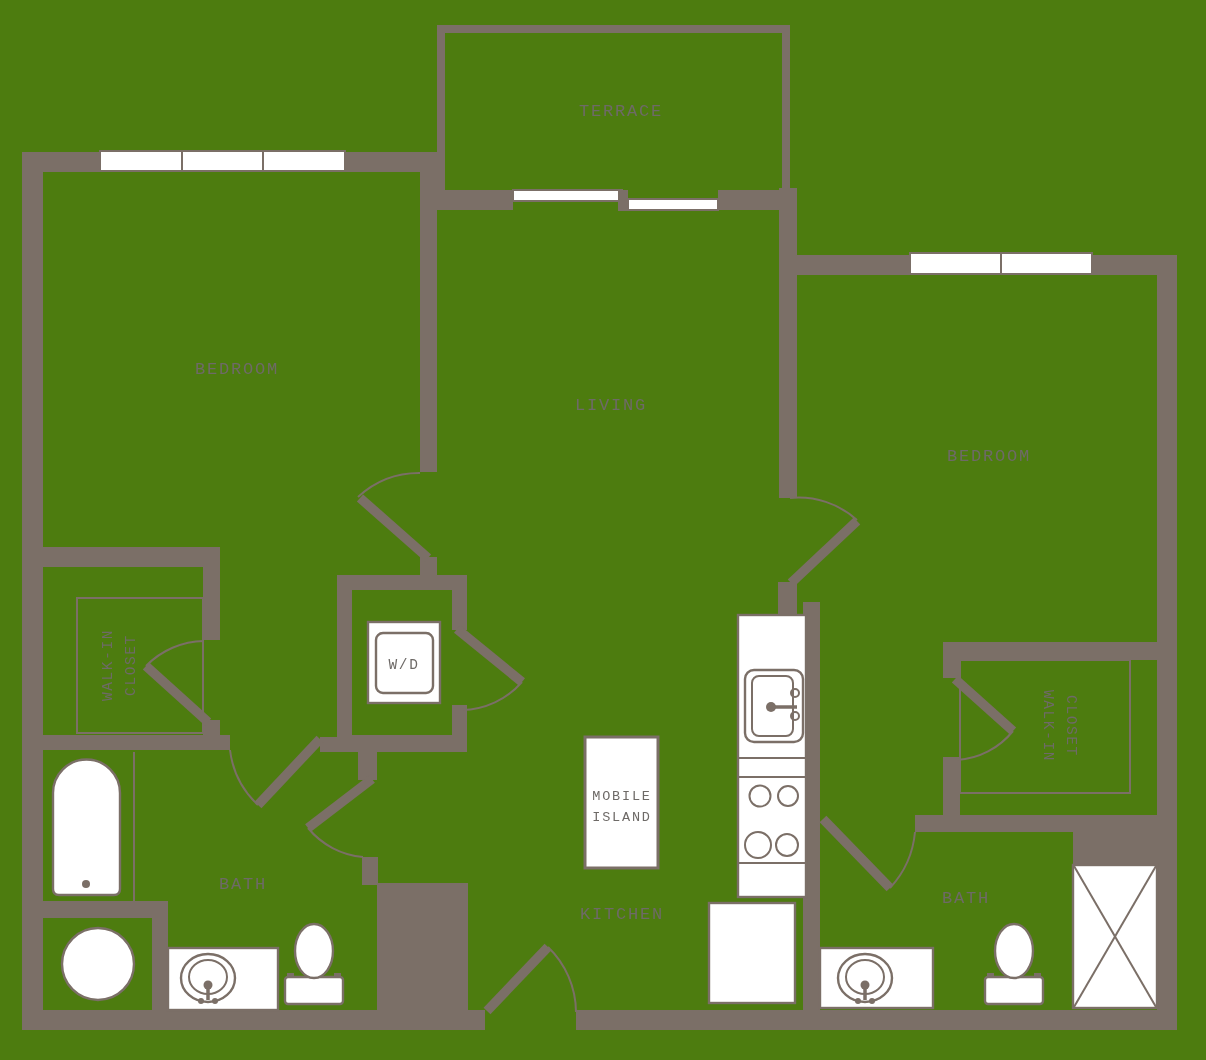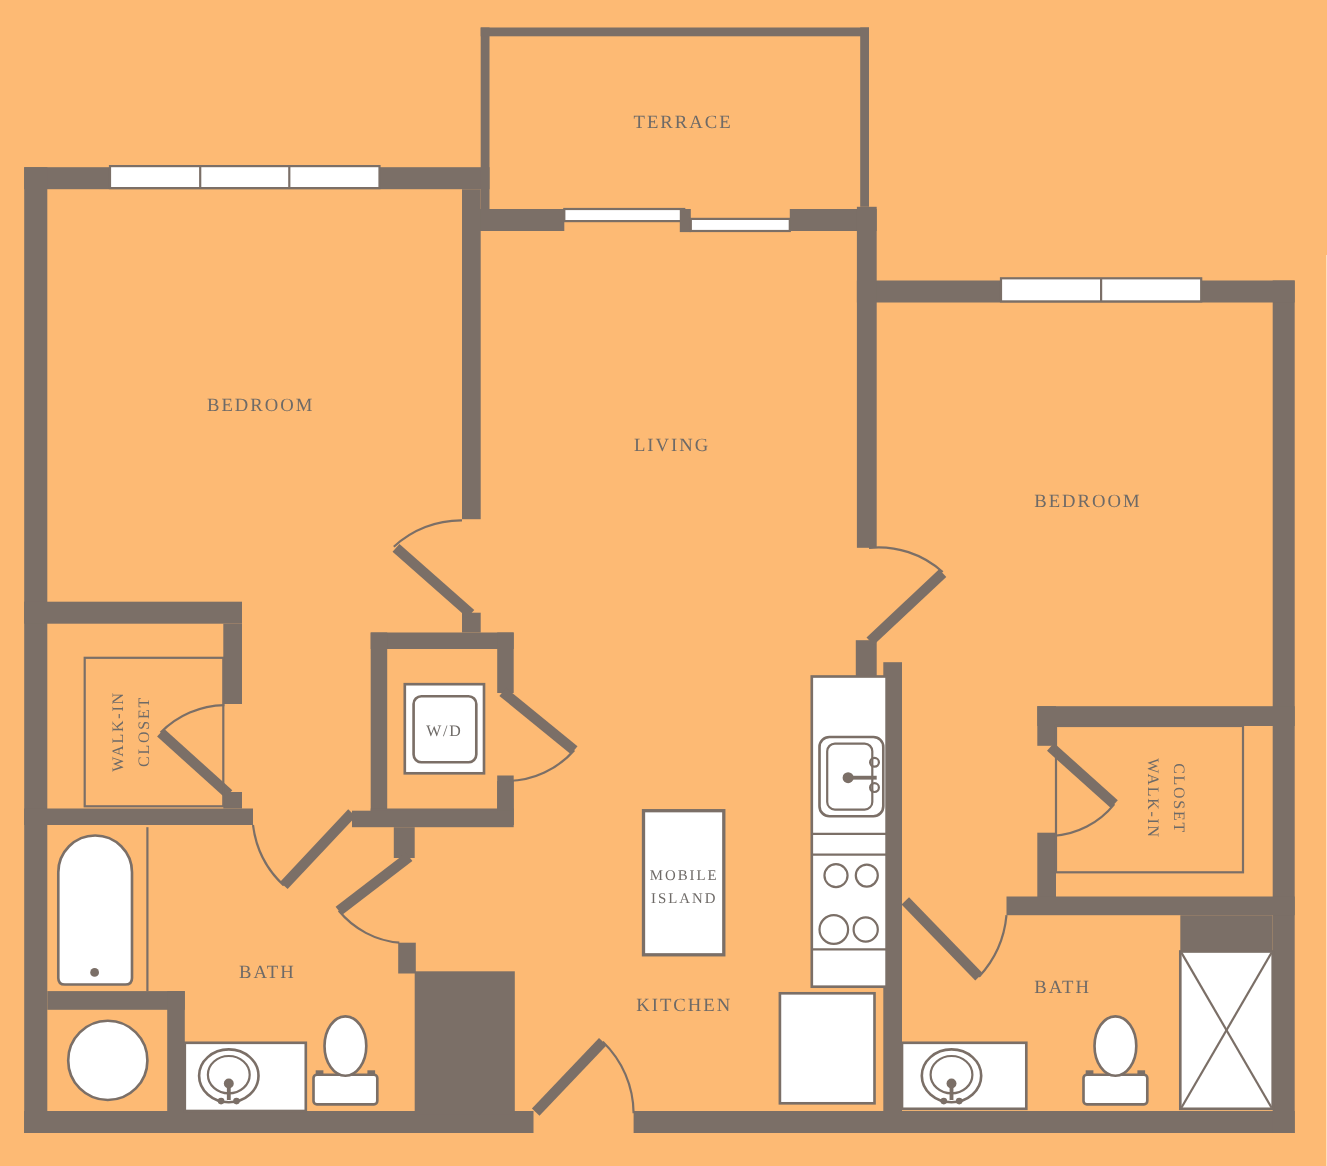--- a/index.html
+++ b/index.html
@@ -1,18 +1,18 @@
 <!DOCTYPE html>
 <html><head>
 <meta charset="utf-8">
 <style>
   html,body{margin:0;padding:0;background:#ffffff;}
   .plan-wrap{
-    position:relative;width:1206px;height:1060px;background:#fdba74;overflow:hidden;
-    font-family:Liberation Serif, serif;
+    position:relative;width:1206px;height:1060px;background:#4d7c0f;overflow:hidden;
+    font-family:Liberation Mono, monospace;
   }
   svg{position:absolute;left:0;top:0;}
   .wall{fill:#7b6f67;stroke:none;}
   .thinwall{fill:#7b6f67;stroke:none;}
   .fix{fill:#ffffff;stroke:#7b6f67;stroke-width:2.4;}
   .fixthin{fill:none;stroke:#7b6f67;stroke-width:2;}
   .leaf{stroke:#7b6f67;stroke-width:9.5;fill:none;stroke-linecap:butt;}
   .arc{stroke:#7b6f67;stroke-width:2;fill:none;}
   .winbox{fill:#ffffff;stroke:#7b6f67;stroke-width:2;}
   .lbl{fill:#6e6a67;font-size:17px;letter-spacing:1.8px;text-anchor:middle;}

